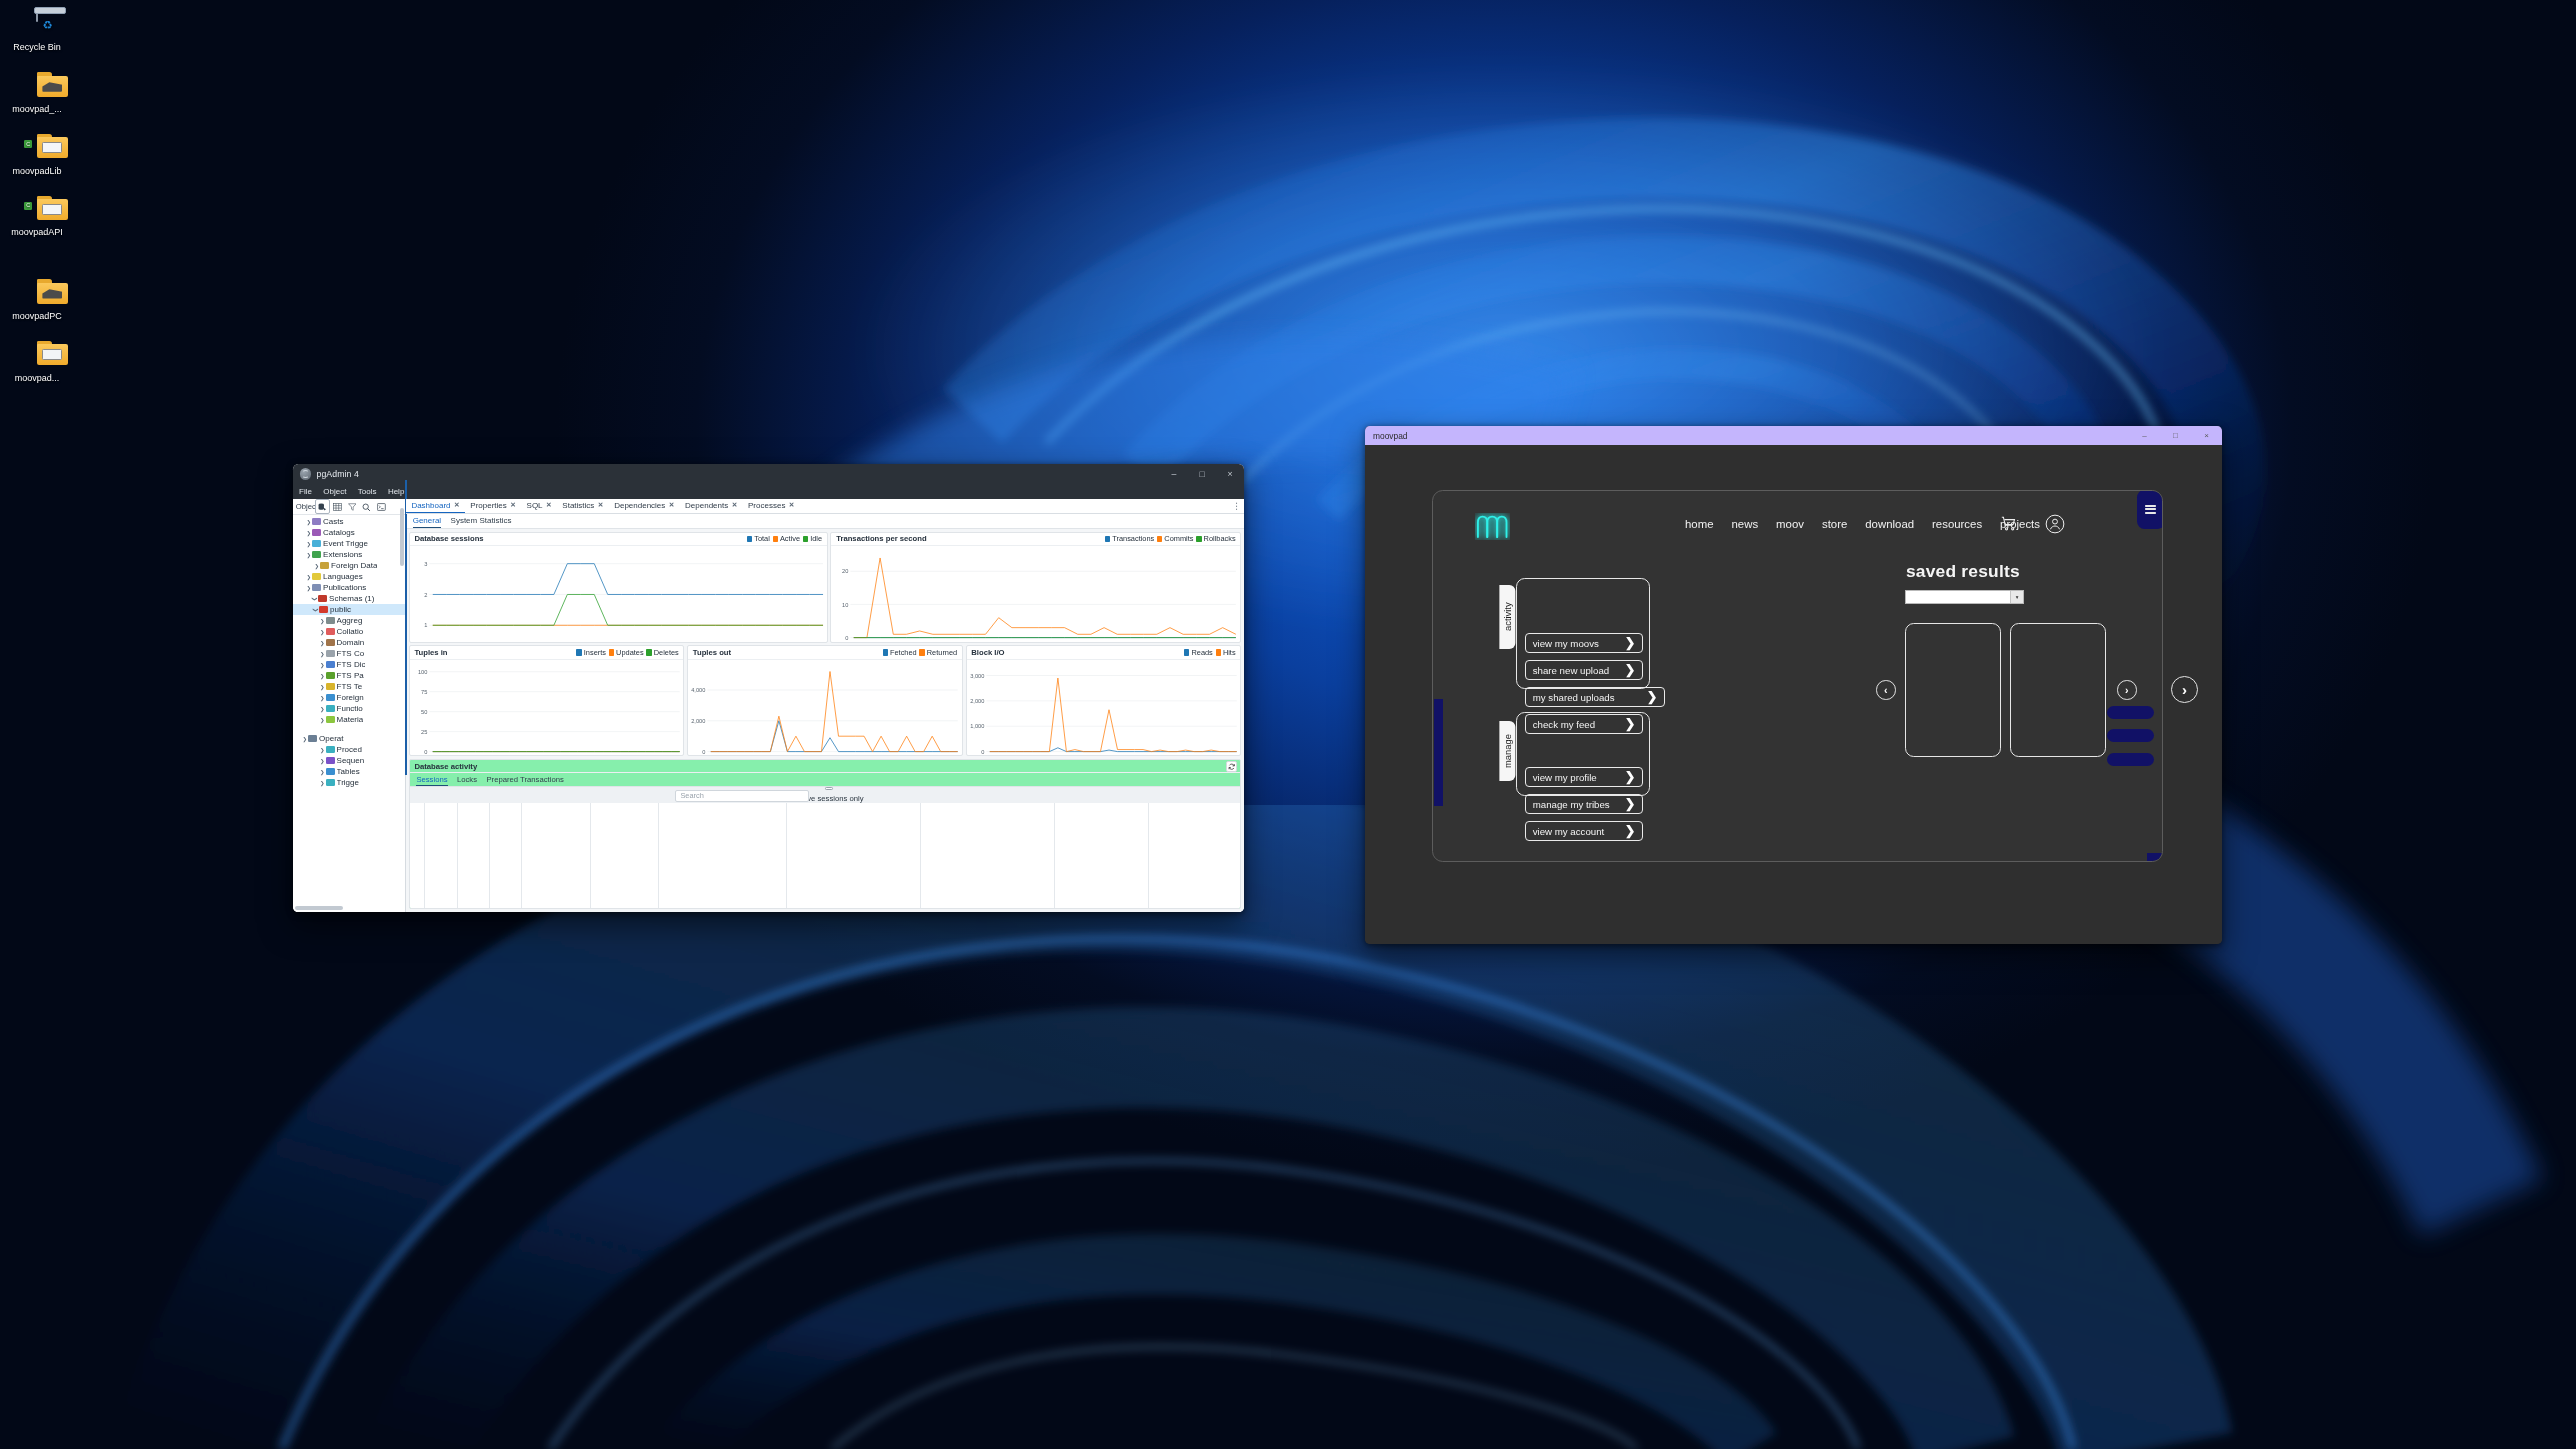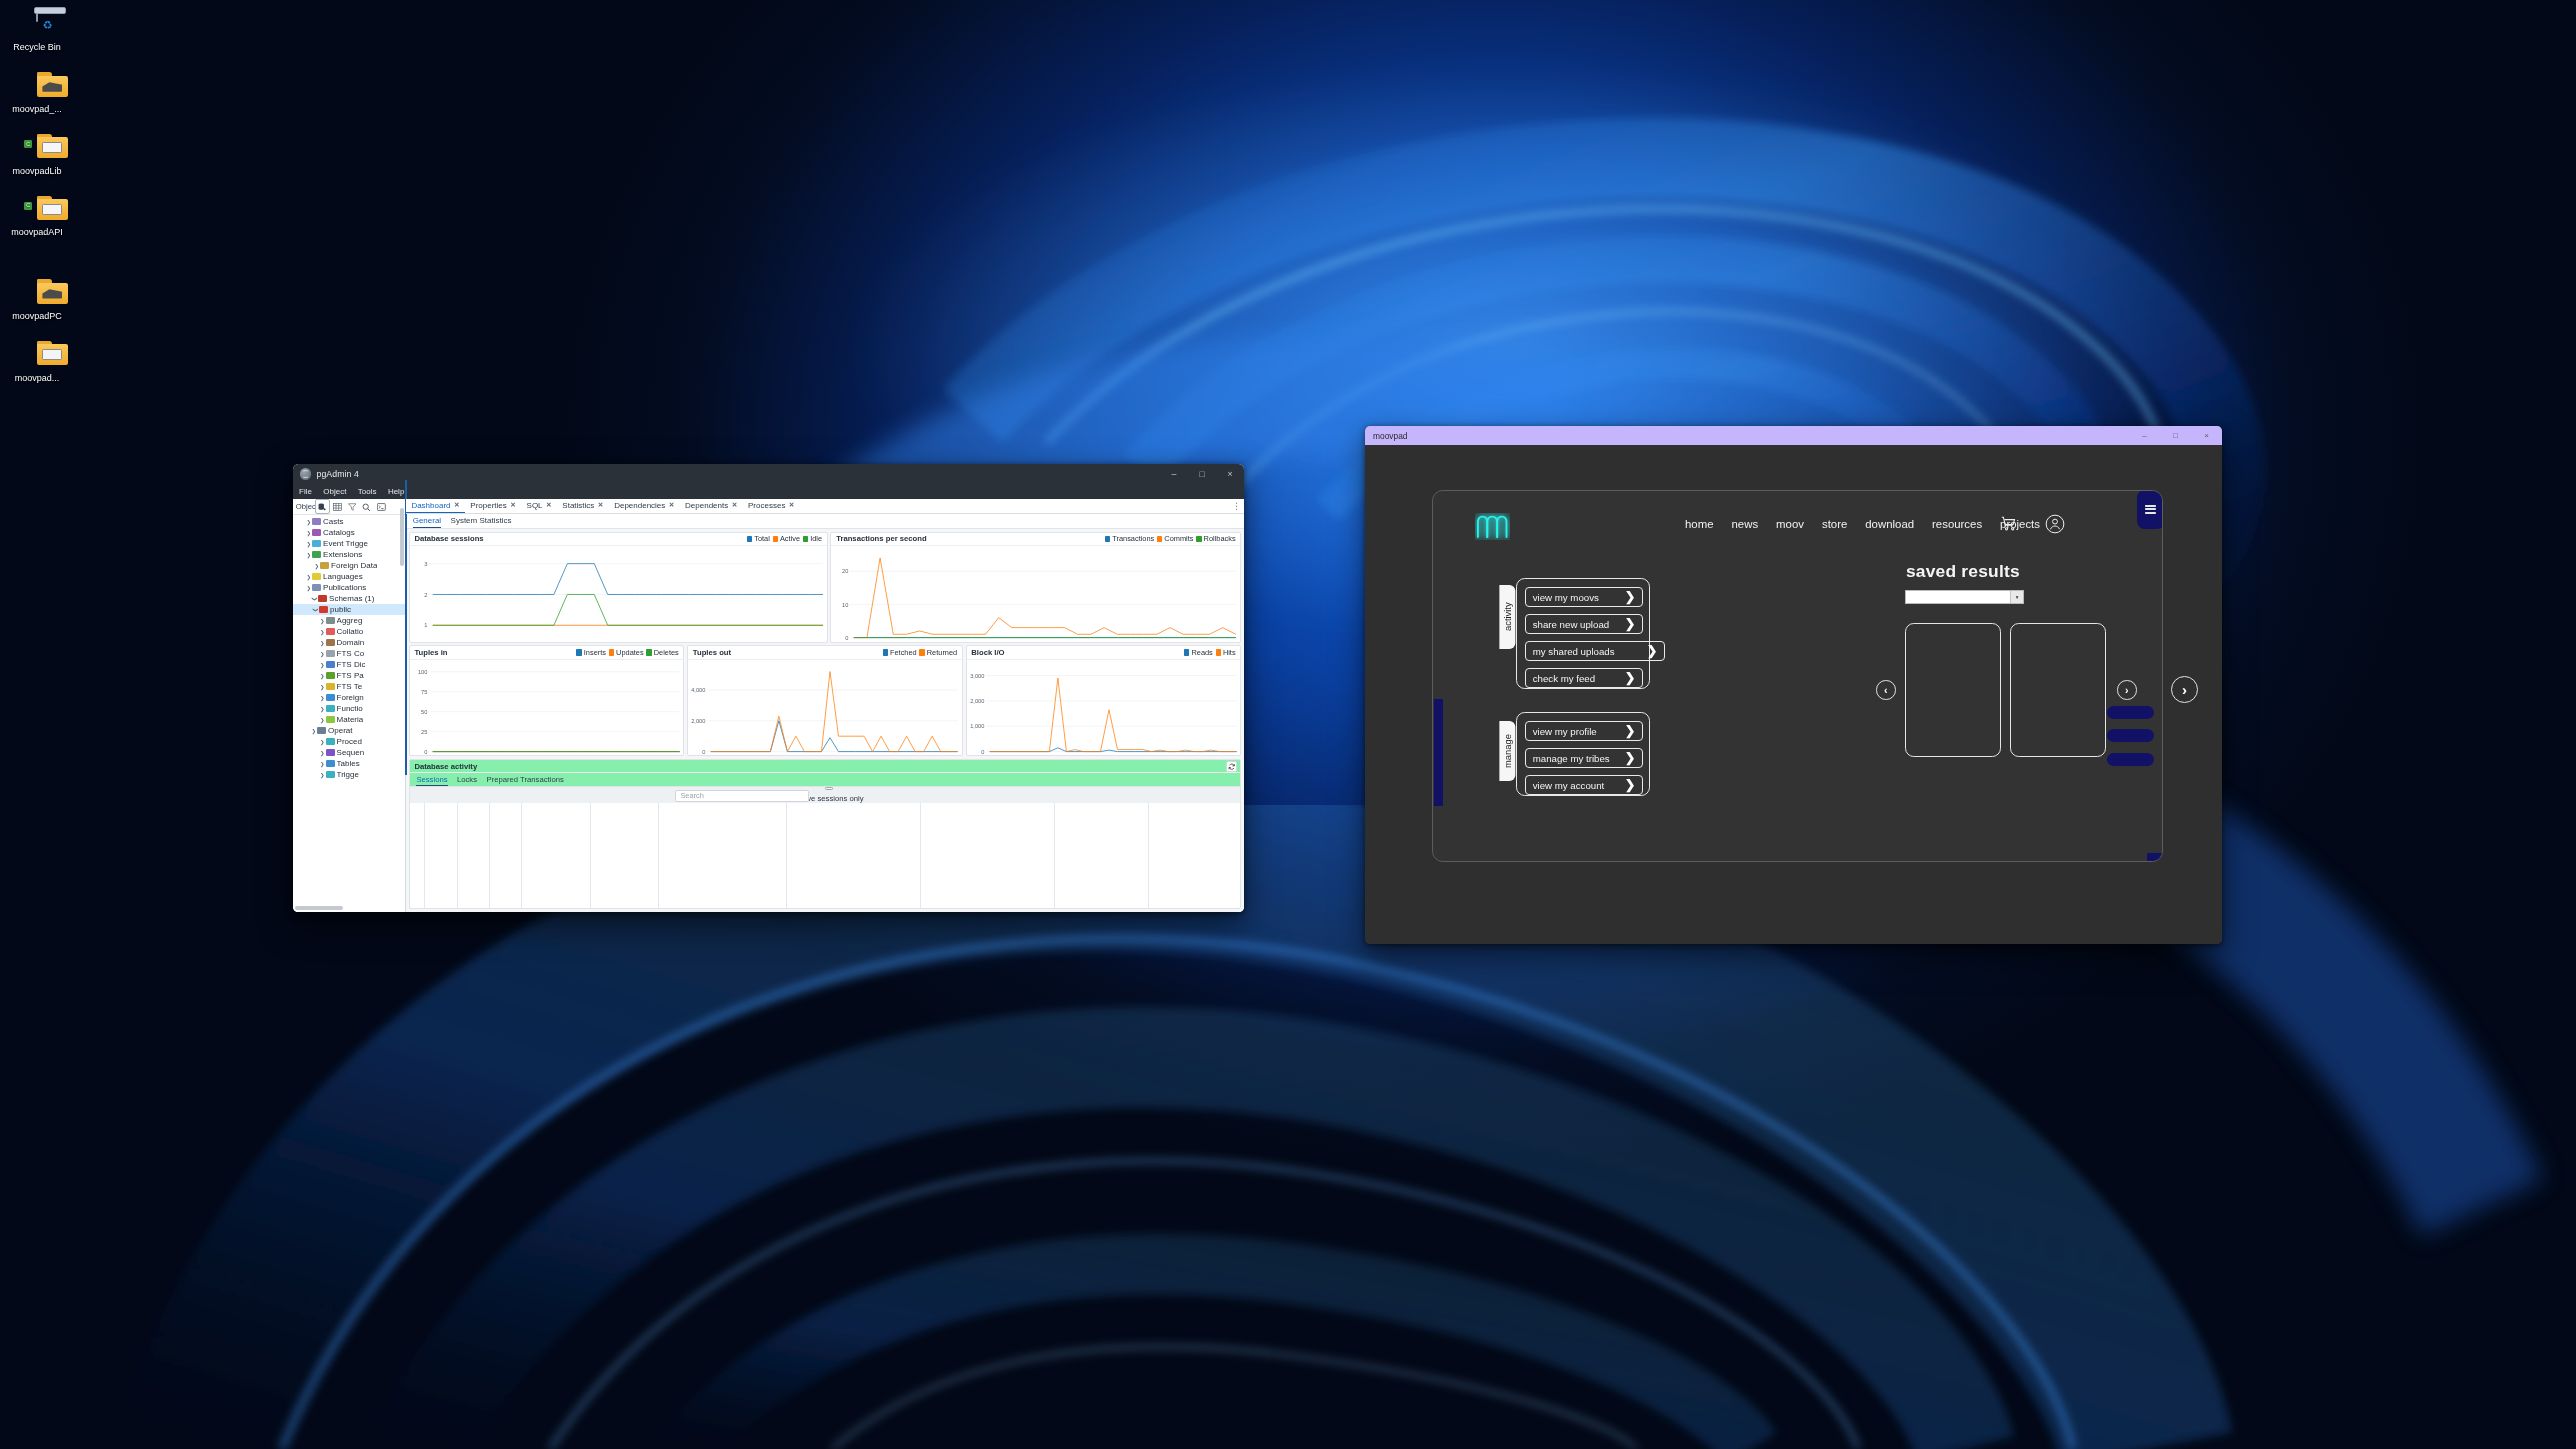--- a/index.html
+++ b/index.html
@@ -243,21 +243,21 @@
   .panel-tab {
     position: absolute; left: -18px; background: #f6f6f6; color: #1c1c1c;
     border-radius: 6px 0 0 6px; font-size: 9.4px;
     writing-mode: vertical-rl; transform: rotate(180deg);
     display:flex; align-items:center; justify-content:center;
     padding: 6.7px 2.7px;
   }
   .mp-btn {
     position: absolute; border: 0.7px solid #eaeaea; border-radius: 4px;
     color: #f4f4f4; font-size: 9.7px;
-    display:flex; align-items:center; padding: 0 6.7px;
+    display:flex; align-items:center; padding: 0 6.7px; margin-top: 46px;
   }
   .mp-btn .chev { margin-left: auto; font-size: 12.7px; font-weight: bold; color:#fff; line-height:1; }
 
   #mp-saved-title {
     position:absolute; left: 473px; top: 70px; color:#f5f5f5;
     font-size: 17.4px; font-weight: bold; letter-spacing:0.2px;
   }
   #mp-select {
     position:absolute; left: 472px; top: 99px; width: 119px; height: 14px;
     background:#fff; border:0.7px solid #b9b9b9; display:flex; align-items:center;
@@ -527,21 +527,21 @@
             <div class="tnode" style="padding-left: 25.5px;">
               <span class="arrow" style="transform: none;">❯</span>
               <span class="ico" style="background: rgb(58, 176, 192);"></span>
               <span class="lbl">Functio</span>
             </div>
             <div class="tnode" style="padding-left: 25.5px;">
               <span class="arrow" style="transform: none;">❯</span>
               <span class="ico" style="background: rgb(140, 198, 63);"></span>
               <span class="lbl">Materia</span>
             </div>
-            <div class="tnode" style="padding-left: 17px;">
+            <div class="tnode" style="padding-left: 8px; margin-top: 8px;">
               <span class="arrow" style="transform: none;">❯</span>
               <span class="ico" style="background: rgb(107, 127, 148);"></span>
               <span class="lbl">Operat</span>
             </div>
             <div class="tnode" style="padding-left: 25.5px;">
               <span class="arrow" style="transform: none;">❯</span>
               <span class="ico" style="background: rgb(58, 176, 192);"></span>
               <span class="lbl">Proced</span>
             </div>
             <div class="tnode" style="padding-left: 25.5px;">

